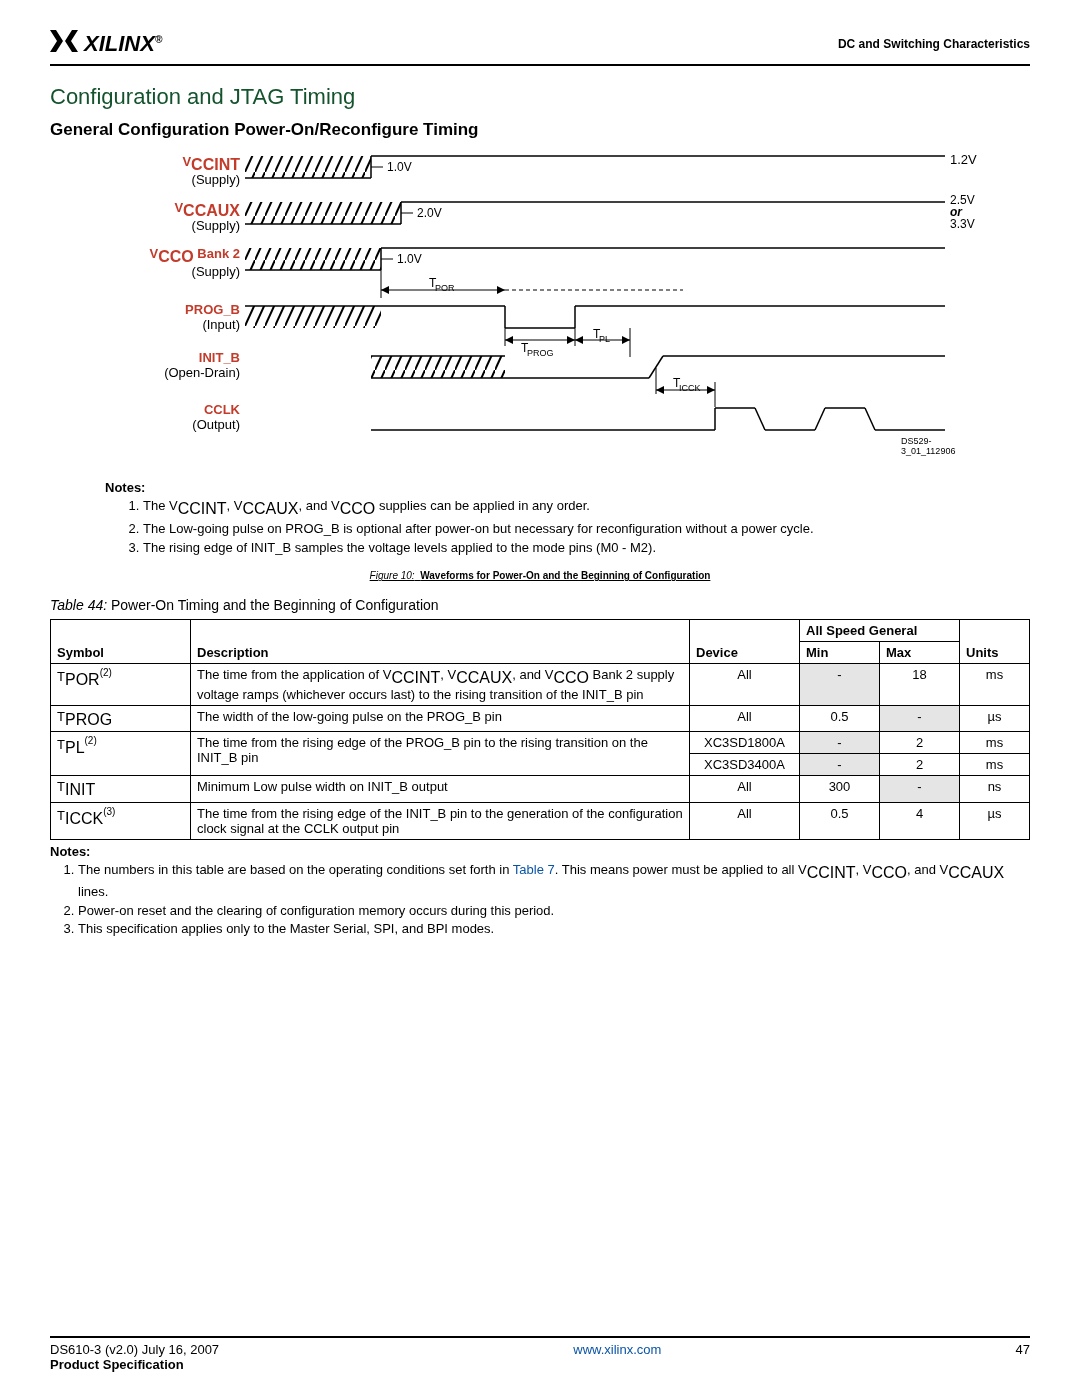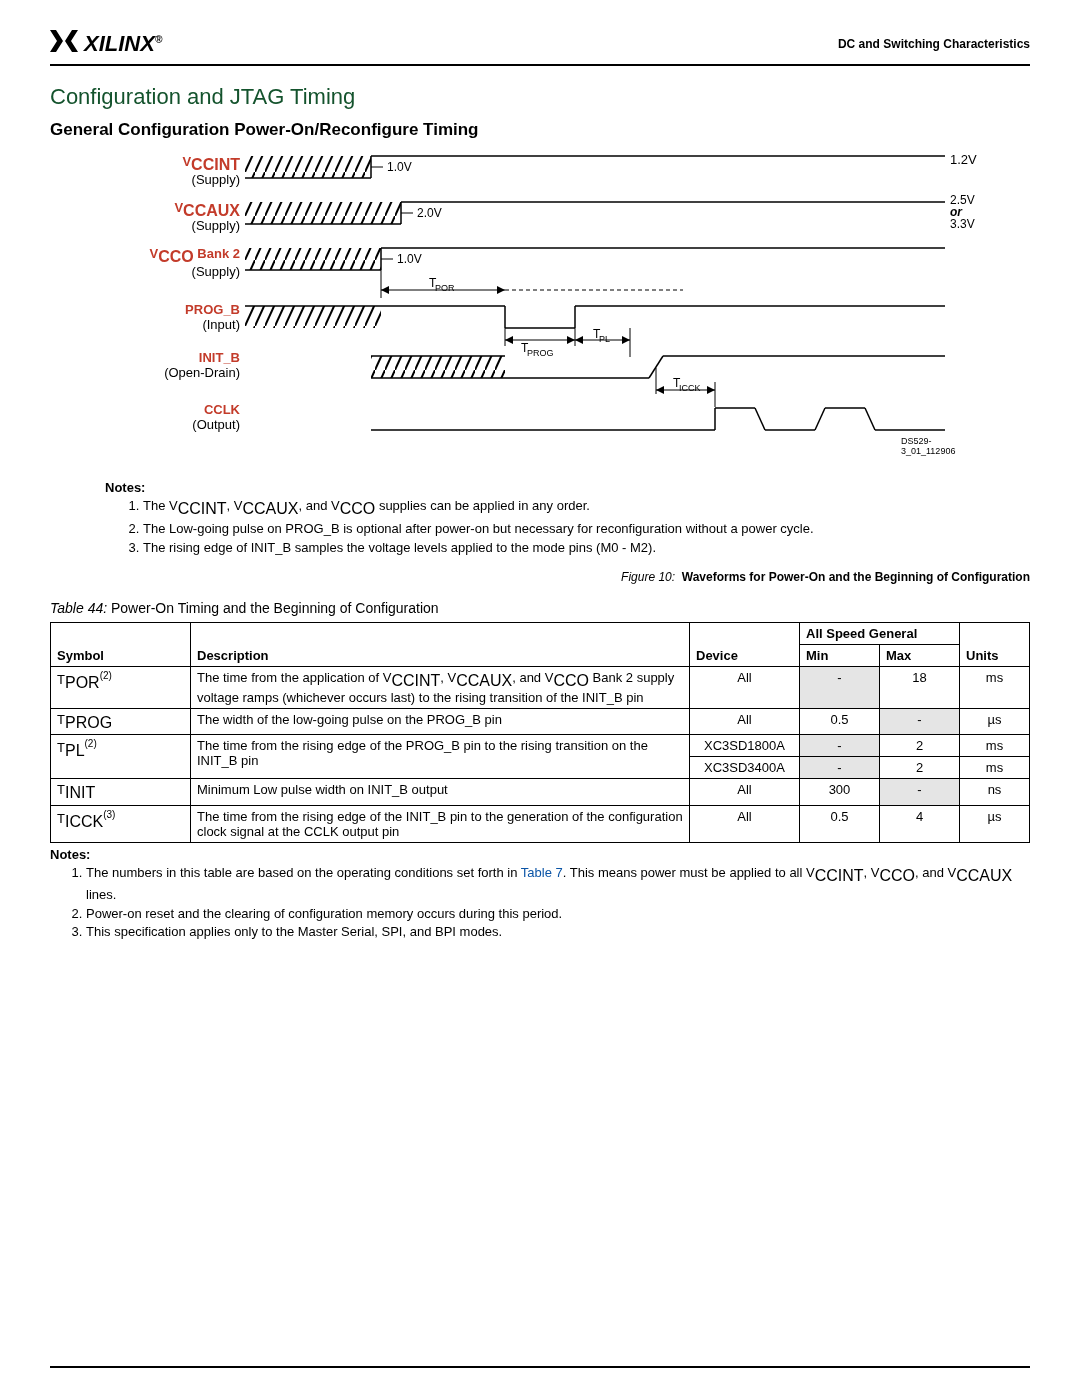--- a/index.html
+++ b/index.html
@@ -23,21 +23,21 @@
   h1.main-title { color: #14532d; font-size: 22px; font-weight: normal; margin-bottom: 10px; }
   h2.sub-title { font-size: 17px; font-weight: bold; margin-bottom: 10px; }
   .diagram-area { position: relative; width: 840px; height: 320px; margin-left: 95px; margin-bottom: 10px; }
   .signal-label { position: absolute; text-align: right; font-size: 13px; line-height: 15px; }
   .sig-name { color: #c33b2a; font-weight: bold; font-size: 13px; }
   .sig-sub { color: #000; font-size: 13px; }
   .right-val { position: absolute; font-size: 13px; }
   .notes-hdr { font-weight: bold; font-size: 13px; margin-bottom: 2px; }
   ol.notes { margin-left: 38px; font-size: 13px; line-height: 1.35; margin-bottom: 8px;}
   ol.notes li { margin-bottom: 1px; }
-  .fig-cap { text-align: right; font-size: 12px; margin: 14px 0 16px 0; }
+  .fig-cap { text-align: center; font-size: 10px; margin: 14px 0 16px 0; text-decoration: underline; }
   .fig-cap .ital { font-style: italic; }
   .fig-cap .bold { font-weight: bold; }
   .tbl-cap { font-size: 14px; margin-bottom: 6px; }
   .tbl-cap .ital { font-style: italic; }
   .tbl-cap .bold { font-weight: normal; }
   table.timing { border-collapse: collapse; width: 100%; font-size: 13px; }
   table.timing th, table.timing td { border: 1px solid #000; padding: 3px 6px; vertical-align: top; }
   table.timing th { font-weight: bold; text-align: left; }
   th.center, td.center { text-align: center; }
   td.shade { background: #e5e5e5; }
@@ -275,22 +275,30 @@
       <td class="center">All</td>
       <td class="center">0.5</td>
       <td class="center">4</td>
       <td class="center">µs</td>
     </tr>
   </tbody>
 </table>
 
 <div style="margin-top:4px">
   <div class="notes-hdr">Notes:</div>
-  <ol class="notes" style="margin-left:36px">
+  <ol class="notes" style="margin-left:28px">
     <li><span>The numbers in this table are based on the operating conditions set forth in </span><span class="link">Table 7</span>. This means power must be applied to all V<span class="sub">CCINT</span>, V<span class="sub">CCO</span>, and V<span class="sub">CCAUX</span> lines.</li>
     <li>Power-on reset and the clearing of configuration memory occurs during this period.</li>
     <li>This specification applies only to the Master Serial, SPI, and BPI modes.</li>
   </ol>
 </div>
 
 <div class="footer">
   <div class="hr-bot"></div>
+  <div class="footer-row">
+    <div class="footer-left">
+      <span>DS610-3 (v2.0) July 16, 2007</span><br>
+      <b>Product Specification</b>
+    </div>
+    <div class="footer-center">www.xilinx.com</div>
+    <div class="footer-right">47</div>
+  </div>
 </div>
 
 </body></html>

